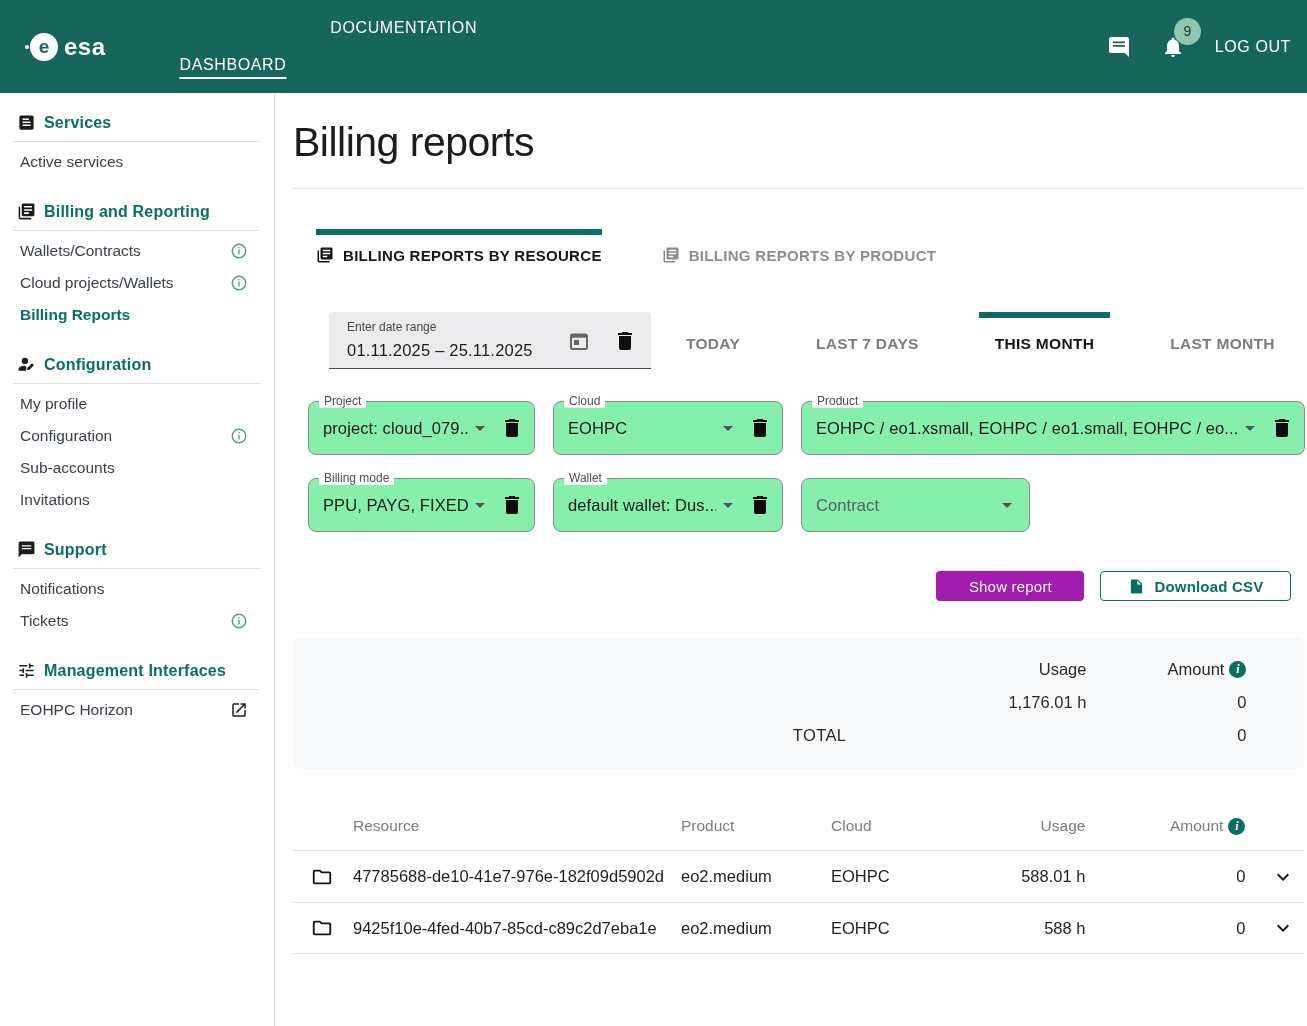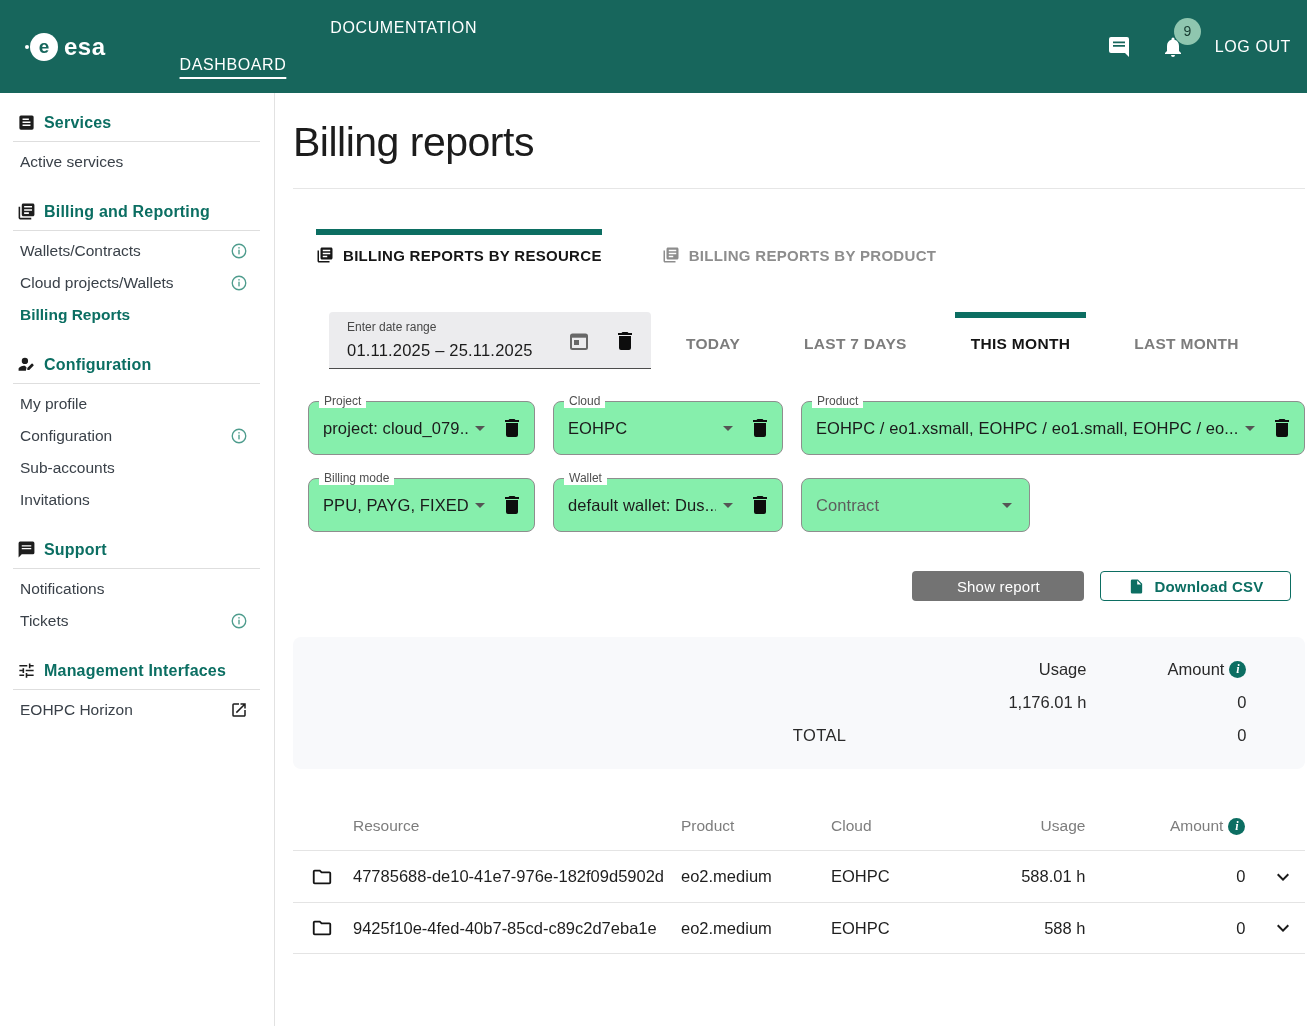--- a/index.html
+++ b/index.html
@@ -67,21 +67,21 @@
     border-radius:4px 4px 0 0; padding:8px 14px 0 18px; display:flex; cursor:text; position:relative; }
   .date-texts { flex:1; display:flex; flex-direction:column; }
   .date-label { font-size:12px; color:#474747; }
   .date-value { font-size:16.5px; color:#1b1b1b; margin-top:7px; letter-spacing:.2px; }
   .date-icons { display:flex; align-items:center; gap:22px; padding-bottom:6px; }
   .date-icons .ic { width:24px; height:24px; cursor:pointer; }
   .date-icons svg { width:24px; height:24px; display:block; }
   .cal-ic { color:#676767; }
   .trash-ic { color:#0d0d0d; }
 
-  .presets { display:flex; gap:32px; margin-left:19px; }
+  .presets { display:flex; gap:44px; margin-left:19px; }
   .preset { display:flex; flex-direction:column; cursor:pointer; }
   .preset-bar { height:6px; margin-bottom:0; }
   .preset.active .preset-bar { background:#0c6e62; }
   .preset-label { flex:1; display:flex; align-items:center; padding:0 16px; font-size:15.5px; font-weight:bold; letter-spacing:.3px; }
   .preset:not(.active) .preset-label { color:#7c7c7c; }
   .preset.active .preset-label { color:#141414; }
 
   
   .selects { display:grid; grid-template-columns:227px 230px 1fr; column-gap:18px; row-gap:23px; margin:32px 0 0 15px; }
   .sel { position:relative; height:54px; border:1px solid #8e8e8e; border-radius:8px;
@@ -91,21 +91,21 @@
   .sel.empty .sel-value { color:#5d5d5d; }
   .sel.narrow { max-width:229px; }
   .sel-arrow { width:24px; height:24px; color:#555; flex:none; }
   .sel-arrow svg { width:24px; height:24px; fill:currentColor; display:block; }
   .sel-trash { width:24px; height:24px; color:#0d0d0d; flex:none; margin-left:8px; cursor:pointer; }
   .sel-trash svg { width:24px; height:24px; fill:currentColor; display:block; }
 
   
   .actions { display:flex; justify-content:flex-end; gap:16px; margin:39px 14px 0 0; }
   .btn { height:30px; border-radius:4px; font-size:15px; display:flex; align-items:center; justify-content:center; cursor:pointer; letter-spacing:.2px; }
-  .btn-primary { width:172px; background:#737373; color:#fff; border:none; }
+  .btn-primary { width:148px; background:#a21caf; color:#fff; border:none; }
   .btn-outline { width:191px; background:#fff; color:#0c6e62; border:1px solid #0c6e62; gap:9px; font-weight:bold; }
   .btn-outline svg { width:17px; height:17px; fill:currentColor; }
 
   
   .summary { margin-top:36px; background:#f8f9fb; border-radius:8px; height:132px; padding:16px 59px 0 24px;
     display:grid; grid-template-columns:1fr 240px 160px; grid-auto-rows:33px; align-items:center; }
   .summary .cell { text-align:right; font-size:16.5px; color:#2a2a2a; }
   .sum-head { color:#333; display:flex; justify-content:flex-end; align-items:center; gap:5px; }
   .total-label { letter-spacing:.4px; }
   .amt-info { width:17px; height:17px; border-radius:50%; background:#0c6e62; color:#fff;

